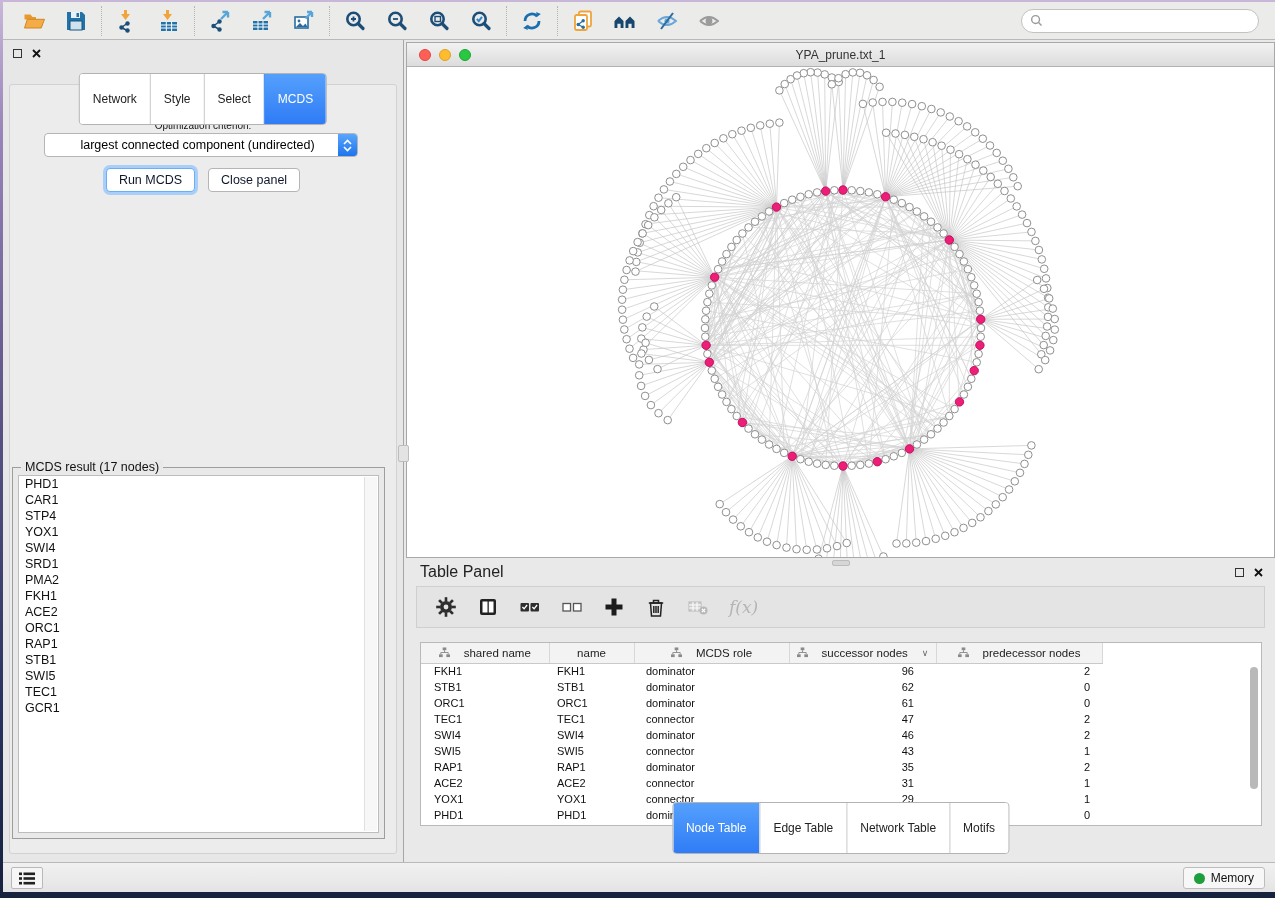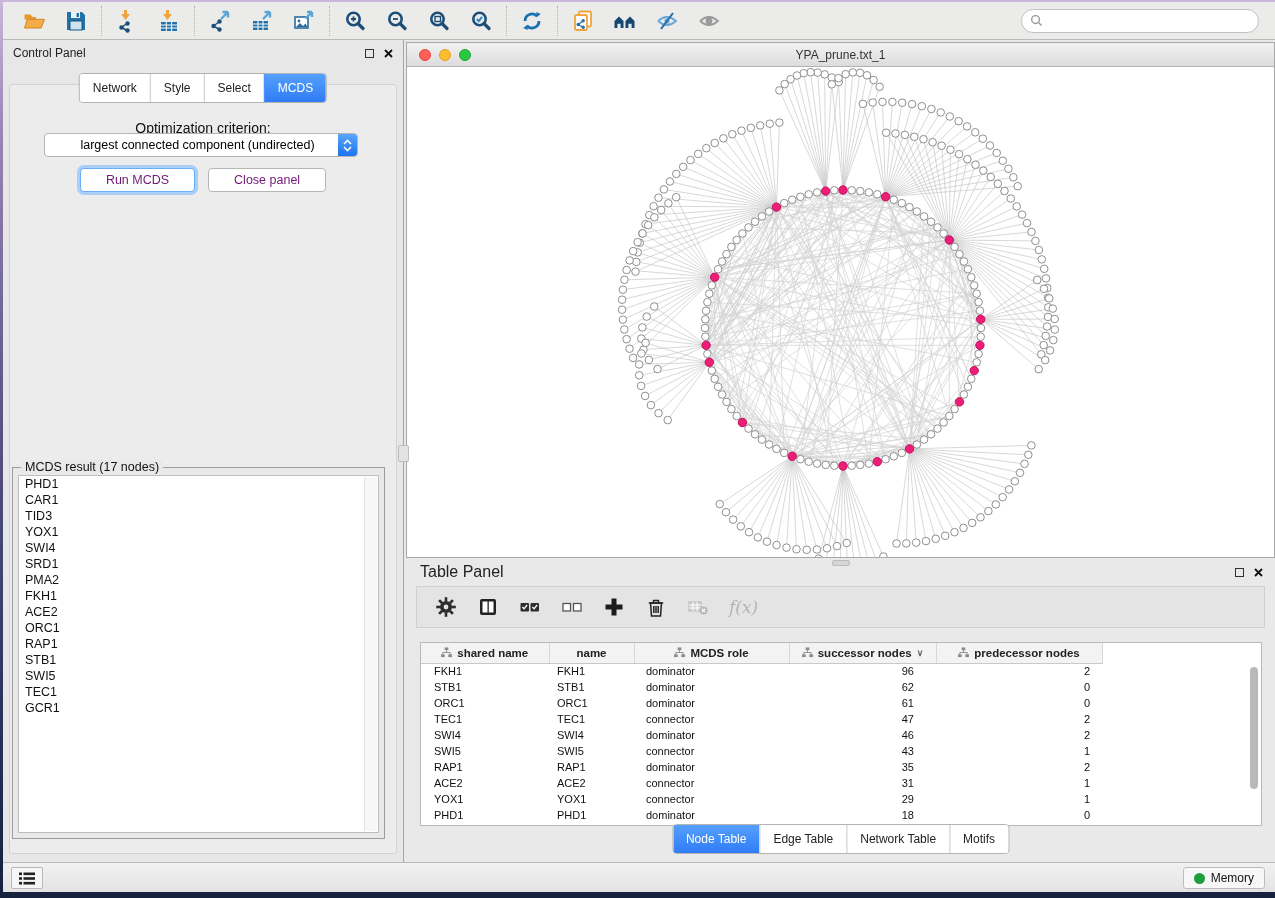--- a/index.html
+++ b/index.html
@@ -27,34 +27,34 @@
     padding:0 10px; font-size:12px; color:#222; }
   .panel-header .ph-title { flex:1; }
   .winbtns { display:flex; align-items:center; gap:10px; }
   .float-box { width:9px; height:9px; border:1.4px solid #333; background:transparent; }
   .close-x svg { width:9px; height:9px; display:block; }
   .cp-content { position:absolute; left:6px; right:6px; top:44px; bottom:8px; background:#ececec;
     border:1px solid #d2d2d2; border-radius:3px; }
 
   .seg { display:inline-flex; border:1px solid #b3b3b3; border-radius:4px; overflow:hidden; background:#fff;
     font-size:12px; }
-  .seg .segbtn { padding:7px 13px; color:#222; border-left:1px solid #c9c9c9; background:#fff; cursor:default; }
+  .seg .segbtn { padding:18px 13px; color:#222; border-left:1px solid #c9c9c9; background:#fff; cursor:default; }
   .seg .segbtn:first-child { border-left:none; }
   .seg .segbtn.sel { background:linear-gradient(#55a0fc,#2f7cf6); color:#fff; border-left-color:#2f7cf6; }
   .cp-tabs { position:absolute; top:33px; left:50%; transform:translateX(-50%); z-index:2; }
 
-  .opt-label { position:absolute; top:72px; left:0; right:0; text-align:center; font-size:14px; color:#111;margin-top:8px; }
+  .opt-label { position:absolute; top:72px; left:0; right:0; text-align:center; font-size:10px; color:#111;margin-top:8px; }
   .dropdown { position:absolute; top:93px; left:41px; width:314px; height:24px; background:#fff;
     border:1px solid #b5b5b5; border-radius:4px; display:flex; align-items:center; font-size:12.5px;padding-left:12px; }
   .dropdown .dd-text { flex:1; padding:0 10px; text-align:center; white-space:nowrap; overflow:hidden; }
   .dd-cap { width:19px; height:22px; border-radius:0 3px 3px 0; background:linear-gradient(#5aa5fd,#1d74ec);
     display:flex; align-items:center; justify-content:center; }
   .btnrow { position:absolute; top:128px; left:0; right:0; display:flex; justify-content:center; gap:13px; }
-  .mbtn { height:24px; padding:0 25px; background:#fff; border:1px solid #b5b5b5; border-radius:4px;
-    font-size:12.5px; color:#701a75; display:flex; align-items:center; }
+  .mbtn { height:24px; padding:0 12px; background:#fff; border:1px solid #b5b5b5; border-radius:4px;
+    font-size:12.5px; color:#0f172a; display:flex; align-items:center; }
   .mbtn.focus { border-color:#6aaef5; box-shadow:0 0 0 3px #a9cef8; }
 
   .result-box { position:absolute; left:9px; width:373px; top:427px; height:372px;
     border:1px solid #9d9d9d; background:#e9e9e9; }
   .result-legend { position:absolute; top:-8px; left:8px; background:#e9e9e9; padding:0 4px; font-size:12.5px; color:#111; }
   .result-list { position:absolute; inset:7px 5px 5px 5px; background:#fff; border:1px solid #bdbdbd; overflow:hidden; }
   .result-track { position:absolute; top:1px; bottom:1px; right:1px; width:13px; background:#f7f7f7; border-left:1px solid #e0e0e0; }
   .result-item { font-size:12.5px; line-height:16px; padding-left:6px; color:#111; }
 
   .v-grip { position:absolute; left:395px; top:443px; width:11px; height:17px; background:#e3e3e3;
@@ -85,21 +85,21 @@
     border:1px solid #cfcfcf; display:flex; align-items:center; gap:20px; padding:16px 18px; }
   .tpi { width:22px; height:22px; display:flex; align-items:center; justify-content:center; }
   .tpi svg { width:22px; height:22px; }
   .fx { font-family:"DejaVu Serif", serif; font-style:italic; font-size:17px; color:#b4b4b4; }
 
   .table-wrap { position:absolute; left:14px; right:13px; top:84px; bottom:36px; background:#fff;
     border:1px solid #b9b9b9; overflow:hidden; }
   table.ntable { border-collapse:collapse; table-layout:fixed; }
   .ntable th { height:20px; background:#f3f3f3; border-bottom:1px solid #c9c9c9; border-right:1px solid #d8d8d8;
     font-weight:normal; font-size:11.5px; color:#222; }
-  .ntable th .hwrap { display:flex; align-items:center; justify-content:center; gap:5px;font-weight:bold; }
+  .ntable th .hwrap { display:flex; align-items:center; justify-content:center; gap:14px; }
   .ntable td { height:16px; font-size:11px; color:#111; white-space:nowrap; overflow:hidden; }
   .ntable td.c0 { padding-left:13px; }
   .ntable td.c1 { padding-left:8px; }
   .ntable td.c2 { padding-left:12px; }
   .ntable td.c3 { text-align:right; padding-right:22px; }
   .ntable td.c4 { text-align:right; padding-right:12px; }
   .sortglyph { font-size:9px; color:#666; }
   .tscroll { position:absolute; right:3px; top:24px; width:8px; height:122px; background:#b9b9b9; border-radius:4px; }
   .tp-tabs { position:absolute; bottom:8px; left:50%; transform:translateX(-50%); }
 
@@ -280,21 +280,20 @@
       <svg width="13" height="13" viewBox="0 0 14 14">
             <circle cx="6" cy="6" r="4.2" fill="none" stroke="#9a9a9a" stroke-width="1.5"></circle>
             <path d="M9.2 9.2l3.2 3.2" stroke="#9a9a9a" stroke-width="1.5"></path>
           </svg>
       <input type="text" placeholder="" style="">
     </div>
   </div>
 
   <div class="control-panel">
     <div class="panel-header">
-      <span class="ph-title">Control Panel</span>
       <span class="winbtns">
         <span class="float-box"></span>
         <span class="close-x">
               <svg viewBox="0 0 9 9">
                 <path d="M1 1l7 7M8 1L1 8" stroke="#111" stroke-width="1.8"></path>
               </svg>
             </span>
       </span>
     </div>
     <div class="cp-content"></div>
@@ -317,21 +316,21 @@
     <div class="btnrow">
       <div class="mbtn focus">Run MCDS</div>
       <div class="mbtn">Close panel</div>
     </div>
     <div class="result-box">
       <span class="result-legend">MCDS result (17 nodes)</span>
       <div class="result-list">
         <div>
               <div class="result-item">PHD1</div>
               <div class="result-item">CAR1</div>
-              <div class="result-item">TID3</div>
+              <div class="result-item">STP4</div>
               <div class="result-item">YOX1</div>
               <div class="result-item">SWI4</div>
               <div class="result-item">SRD1</div>
               <div class="result-item">PMA2</div>
               <div class="result-item">FKH1</div>
               <div class="result-item">ACE2</div>
               <div class="result-item">ORC1</div>
               <div class="result-item">RAP1</div>
               <div class="result-item">STB1</div>
               <div class="result-item">SWI5</div>

